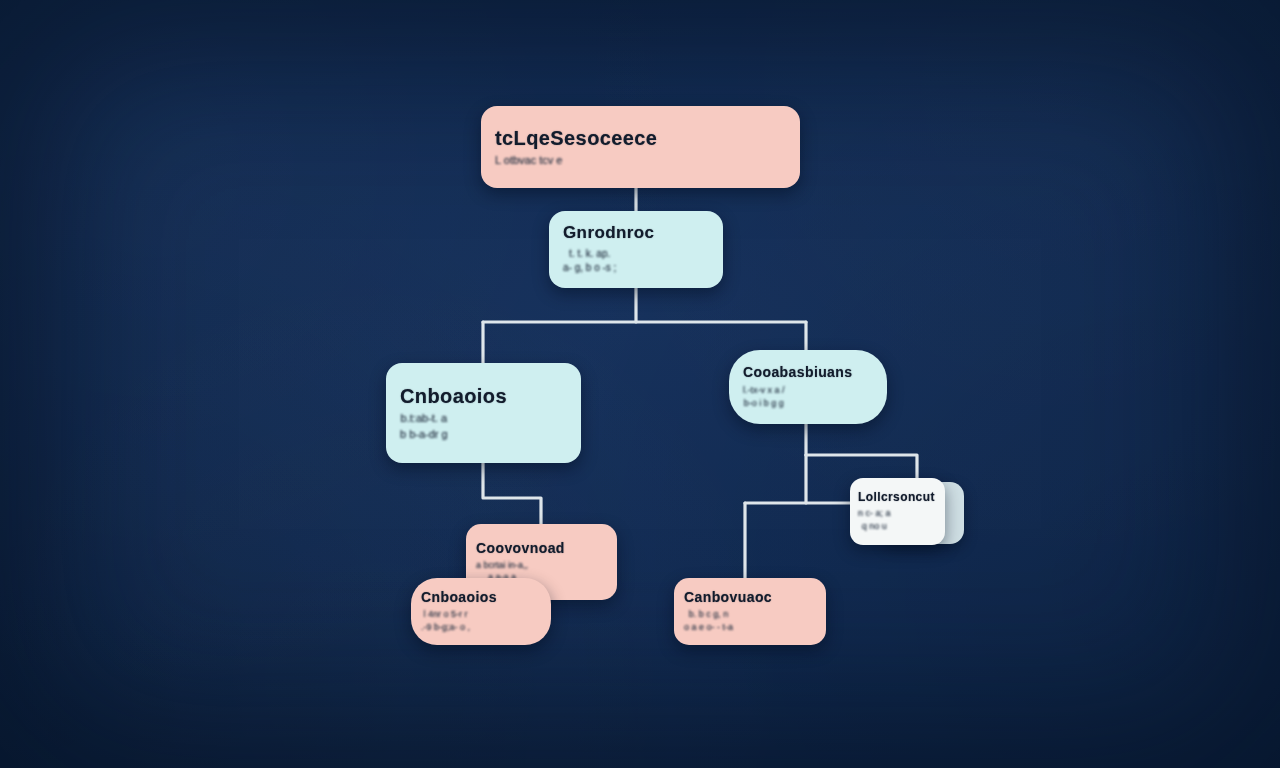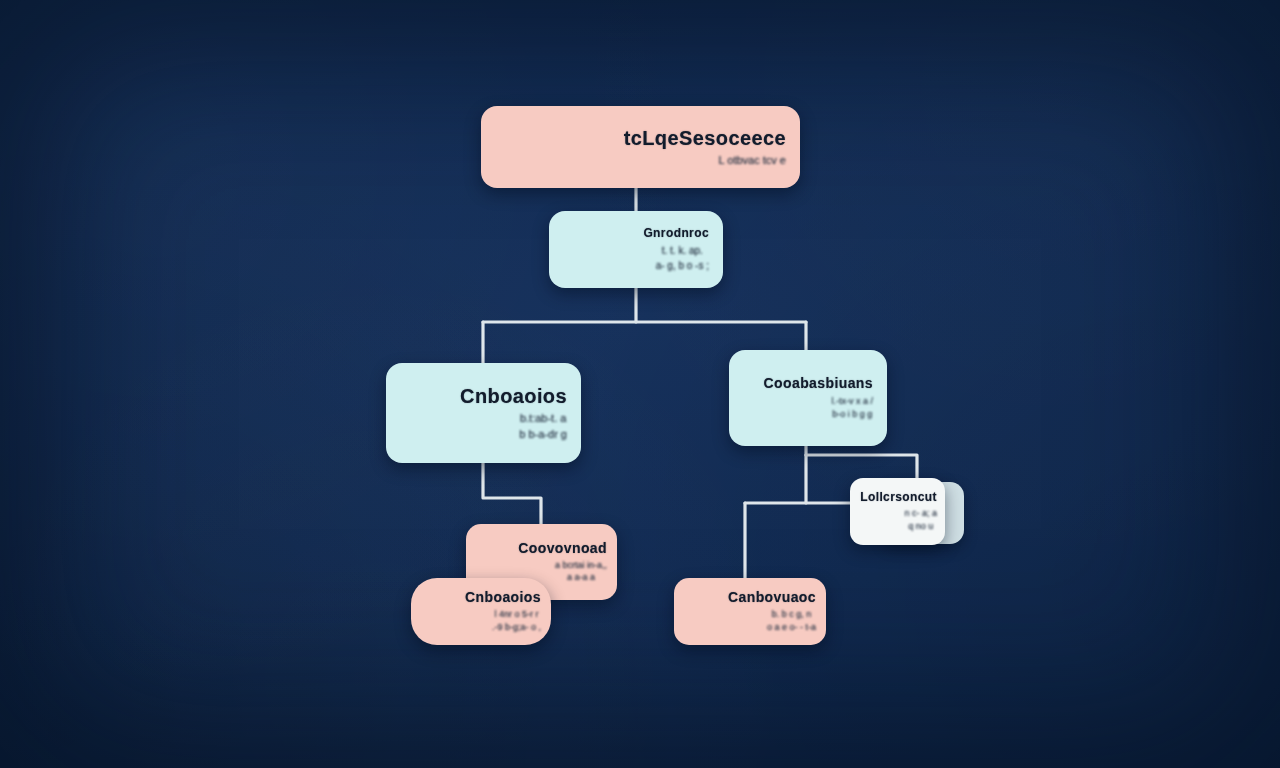--- a/index.html
+++ b/index.html
@@ -56,21 +56,21 @@
   }
 
   
   .node {
     position: absolute;
     box-sizing: border-box;
     border-radius: 16px;
     z-index: 5;
     display: flex;
     flex-direction: column;
-    align-items: flex-end;
+    align-items: flex-start;
     justify-content: center;
     text-align: center;
     padding: 6px 14px;
     box-shadow: 0 6px 16px rgba(3,12,28,0.45);
     filter: blur(0.35px);
   }
 
   .node.pink  { background: #f7cbc2; }
   .node.teal  { background: #cfeff0; }
   .node.white { background: #f4f7f7; }
@@ -95,21 +95,21 @@
   .node-body {
     margin-top: 5px;
     display: flex;
     flex-direction: column;
     align-items: center;
     gap: 2px;
   }
 
   
   .t-lg  { font-size: 20px; }
-  .t-md  { font-size: 12px; }
+  .t-md  { font-size: 17px; }
   .t-sm  { font-size: 14px; }
   .b-md  { font-size: 11px; }
   .b-sm  { font-size: 10px; }
   .b-xs  { font-size: 9px; }
 </style>
 </head>
 <body>
 
 <div id="canvas">
 
@@ -151,21 +151,21 @@
   </div>
 
   <div class="node teal" style="left:386px; top:363px; width:195px; height:100px;">
     <div class="node-title t-lg">Cnboaoios</div>
     <div class="node-body">
       <div class="node-line b-md">b.t:ab-t. a</div>
       <div class="node-line b-md">b b-a-dr g</div>
     </div>
   </div>
 
-  <div class="node teal" style="left:729px; top:350px; width:158px; height:96px;">
+  <div class="node teal" style="left:729px; top:350px; width:158px; height:74px;border-radius:31px;">
     <div class="node-title t-sm">Cooabasbiuans</div>
     <div class="node-body">
       <div class="node-line b-xs">l.-tx-v  x  a /</div>
       <div class="node-line b-xs">b-o i b g g</div>
     </div>
   </div>
 
   <div class="node ghost" style="left:882px; top:482px; width:82px; height:62px; z-index:4;
               border-radius:14px; box-shadow:0 5px 13px rgba(3,12,28,0.40);">
   </div>

